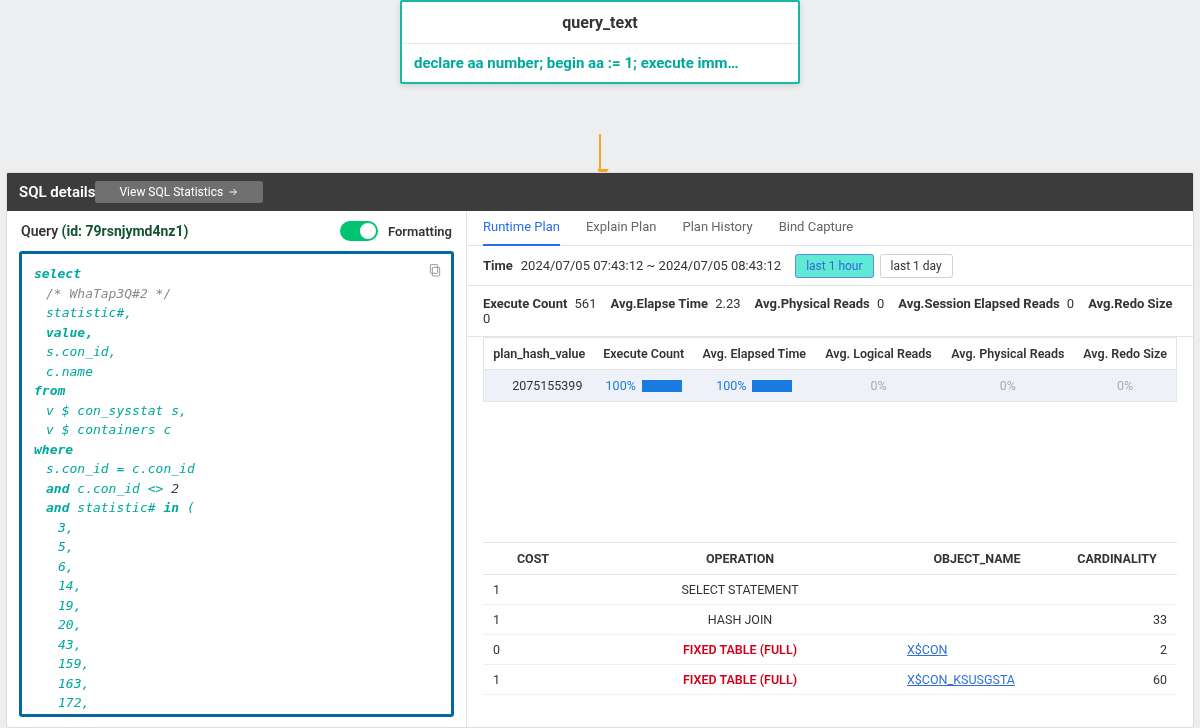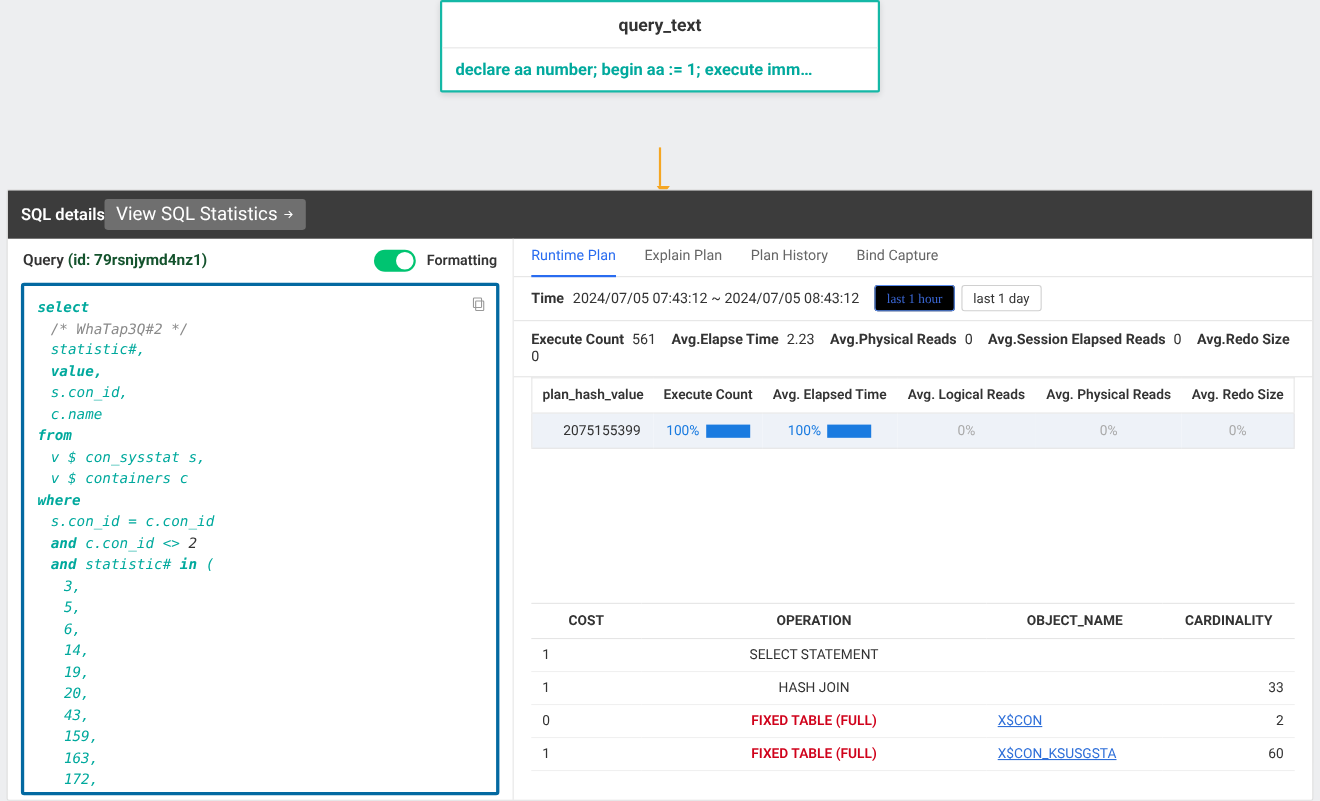--- a/index.html
+++ b/index.html
@@ -48,22 +48,22 @@
     border: 1px solid #ddd;
   }
   .panel-header {
     background: #3c3c3c; color: #fff;
     display: flex; align-items: center; padding: 8px 12px; 
   }
   .panel-header h2 {
     font-size: 15px; font-weight: 600;
   }
   .panel-header .btn {
-    background: #6f6f6f; border-radius: 3px; padding: 4px 10px;
-    font-size: 17px; color: #fff; display: inline-flex; align-items: center; gap: 4px;
+    background: #6f6f6f; border-radius: 3px; padding: 4px 24px;
+    font-size: 12px; color: #fff; display: inline-flex; align-items: center; gap: 4px;
     cursor: pointer;
   }
   .panel-header .btn svg { width: 12px; height: 12px; }
 
   .panel-body {
     display: flex; height: calc(100% - 36px);
   }
 
   
   .left-col {
@@ -117,21 +117,21 @@
     display: flex; align-items: center; gap: 8px; padding: 12px 16px;
     border-bottom: 1px solid #e5e5e5;
     font-size: 13px;
   }
   .timebar .lbl { font-weight: 700; }
   .timebar .pill {
     border: 1px solid #d0d0d0; border-radius: 3px; padding: 4px 10px;
     font-size: 12px; cursor: pointer; background:#fff;
   }
   .timebar .pill.active {
-    border-color: #5b8def; color: #3a67d6; background: #000000; font-family: Liberation Serif, serif;
+    border-color: #5b8def; color: #3a67d6; background: #5eead4;
   }
   .statsline {
     padding: 10px 16px; font-size: 13px; border-bottom: 1px solid #e5e5e5;
   }
   .statsline b { font-weight: 700; margin-right: 4px;}
   .statsline span.group { margin-right: 14px; }
 
   
   .phv-table {
     width: calc(100% - 32px); margin: 0 16px; border: 1px solid #e5e5e5;

